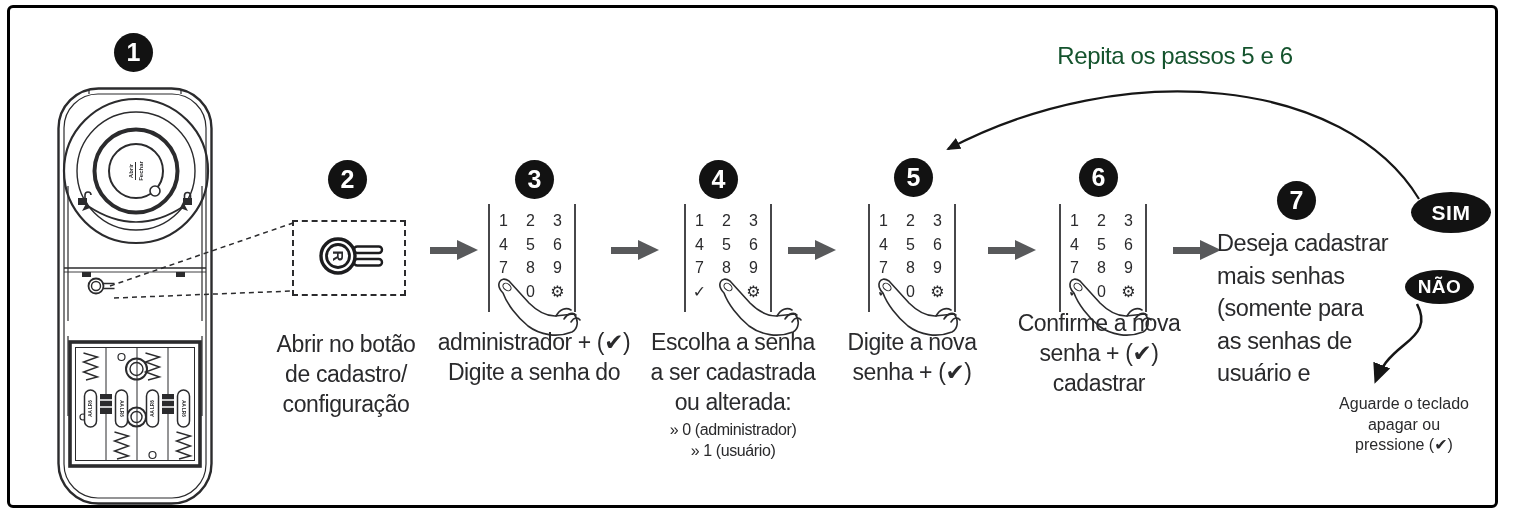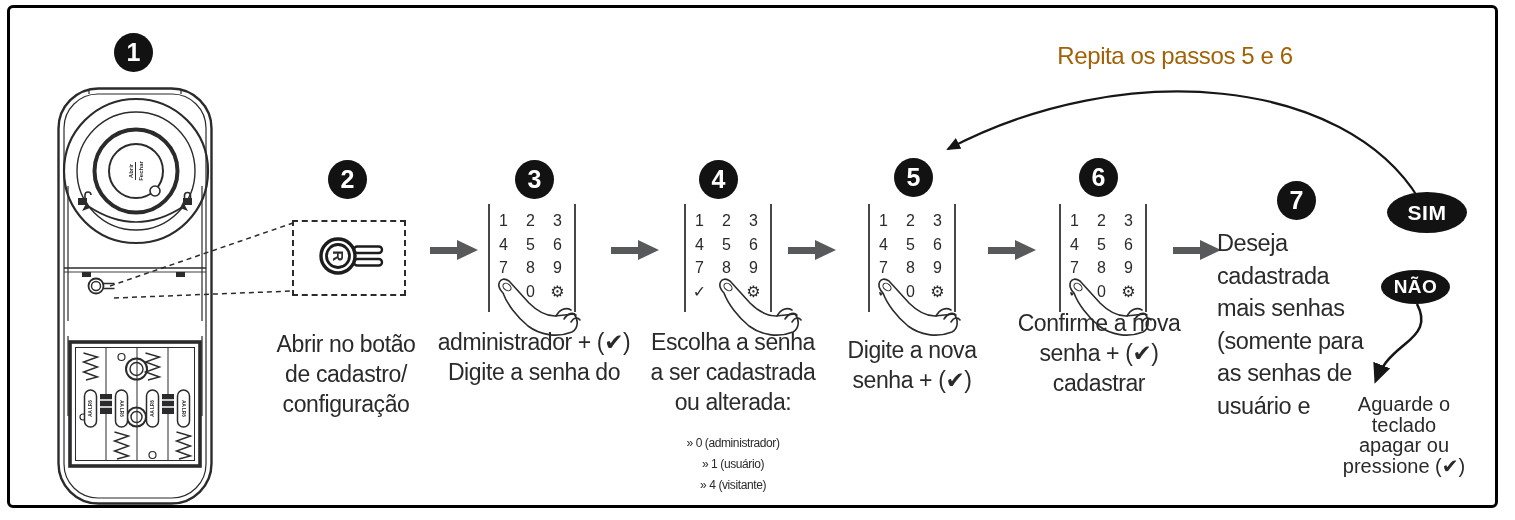--- a/index.html
+++ b/index.html
@@ -3,33 +3,33 @@
 <meta charset="utf-8">
 <style>
   html,body{margin:0;padding:0;background:#fff;}
   body{width:1515px;height:520px;font-family:"Liberation Sans",sans-serif;color:#231f20;}
   .stage{position:relative;width:1515px;height:520px;overflow:hidden;background:#fff;}
   .frame{position:absolute;left:7px;top:5px;width:1485px;height:497px;border:3px solid #000;border-radius:6px;}
   .badge{position:absolute;width:39px;height:39px;border-radius:50%;background:#121212;color:#fff;
          font-weight:bold;font-size:25px;display:flex;align-items:center;justify-content:center;}
   .caption{position:absolute;text-align:center;font-size:23px;line-height:30px;letter-spacing:-0.4px;color:#2a2a2c;}
   .caption.left{text-align:left;line-height:32.5px;}
-  .options{margin-top:16px;font-size:12px;line-height:21px;}
-  .note{position:absolute;font-size:24px;letter-spacing:-0.4px;color:#a16207;text-align:center;}
-  .smallnote{position:absolute;font-size:20px;line-height:20.5px;text-align:center;color:#2a2a2c;}
+  .options{margin-top:2px;font-size:16px;line-height:21px;}
+  .note{position:absolute;font-size:24px;letter-spacing:-0.4px;color:#14532d;text-align:center;}
+  .smallnote{position:absolute;font-size:16px;line-height:20.5px;text-align:center;color:#2a2a2c;}
   .kp{position:absolute;width:84px;border-left:2px solid #47474a;border-right:2px solid #47474a;padding:5px 0 9px 0;}
   .kp-row{display:flex;}
   .kp-key{width:27px;height:23.5px;line-height:23.5px;text-align:center;font-size:16px;color:#2b2b2d;}
   .finger{position:absolute;top:74px;}
   .garrow{position:absolute;width:48px;height:20px;}
   .garrow .shaft{position:absolute;left:0;top:6.5px;width:27px;height:7px;background:#58595b;}
   .garrow .head{position:absolute;left:27px;top:0;width:0;height:0;
                 border-top:10px solid transparent;border-bottom:10px solid transparent;border-left:21px solid #58595b;}
   .oval{position:absolute;background:#121212;color:#fff;font-weight:bold;border-radius:50%;
-        display:flex;align-items:center;justify-content:center;letter-spacing:.5px;}
+        display:flex;align-items:center;justify-content:center;letter-spacing:.5px;margin-left:24px;}
   .oval.yes{left:1387px;top:192px;width:80px;height:41px;font-size:21px;}
   .oval.no{left:1381px;top:270px;width:69px;height:34px;font-size:19px;}
   svg{display:block;}
   svg text{font-family:"Liberation Sans",sans-serif;fill:#2b2b2d;}
   .overlay{position:absolute;left:0;top:0;pointer-events:none;}
 </style>
 </head>
 <body>
 
 <div class="stage">
@@ -291,37 +291,36 @@
     <div>Digite a senha do</div>
   </div>
 
   <div class="caption" style="left:640px;top:327px;width:186px;">
     <div>Escolha a senha</div>
     <div>a ser cadastrada</div>
     <div>ou alterada:</div>
     <div class="options">
       <div>» 0 (administrador)</div>
       <div>» 1 (usuário)</div>
-      <div>» 4 (visitante)</div>
-    </div>
-  </div>
-
-  <div class="caption" style="left:828px;top:327px;width:168px;margin-top:8px;">
+    </div>
+  </div>
+
+  <div class="caption" style="left:828px;top:327px;width:168px;">
     <div>Digite a nova</div>
     <div>senha + (✔)</div>
   </div>
 
   <div class="caption" style="left:1008px;top:308px;width:182px;">
     <div>Confirme a nova</div>
     <div>senha + (✔)</div>
     <div>cadastrar</div>
   </div>
 
   <div class="caption left" style="left:1217px;top:227px;width:172px;font-size:23.5px;">
-    <div>Deseja cadastrada</div>
+    <div>Deseja cadastrar</div>
     <div>mais senhas</div>
     <div>(somente para</div>
     <div>as senhas de</div>
     <div>usuário e</div>
   </div>
 
   <div class="note" style="left:1045px;top:42px;width:260px;">Repita os passos 5 e 6</div>
 
   <div class="oval yes">SIM</div>
   <div class="oval no">NÃO</div>

